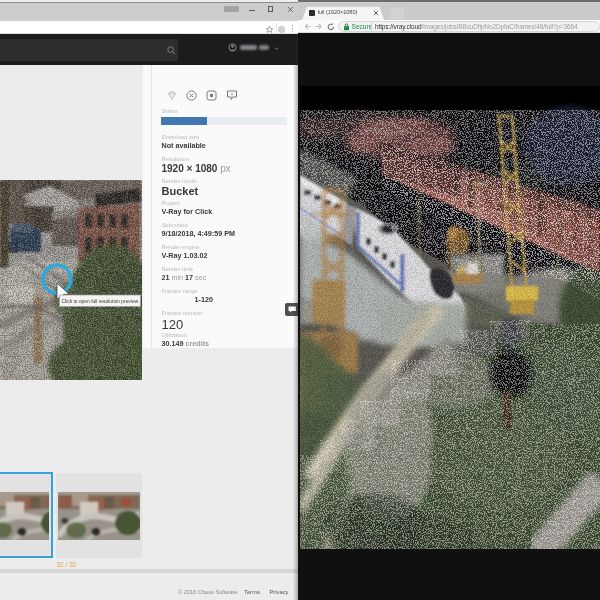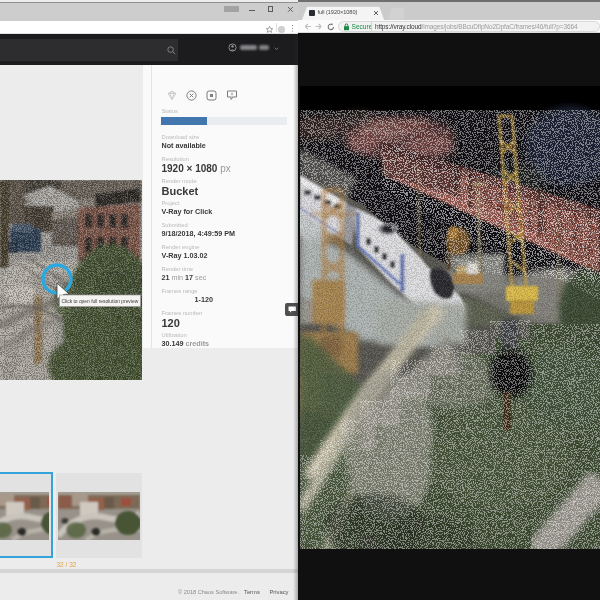--- a/index.html
+++ b/index.html
@@ -78,21 +78,21 @@
       <div class="abs" style="left:161.5px;top:204.79999999999998px;font-size:7.2px;font-weight:bold;color:#383838;">V-Ray for Click</div>
       <div class="abs" style="left:161.5px;top:219.89999999999998px;font-size:5.8px;color:#b9b9b9;">Submitted</div>
       <div class="abs" style="left:161.5px;top:226.89999999999998px;font-size:7.2px;font-weight:bold;color:#383838;">9/18/2018, 4:49:59 PM</div>
       <div class="abs" style="left:161.5px;top:241.99999999999997px;font-size:5.8px;color:#b9b9b9;">Render engine</div>
       <div class="abs" style="left:161.5px;top:248.99999999999997px;font-size:7.2px;font-weight:bold;color:#383838;">V-Ray 1.03.02</div>
       <div class="abs" style="left:161.5px;top:264.09999999999997px;font-size:5.8px;color:#b9b9b9;">Render time</div>
       <div class="abs" style="left:161.5px;top:271.09999999999997px;font-size:7.2px;font-weight:bold;color:#383838;">21 <span style="font-weight:normal;color:#9a9a9a;">min</span> 17 <span style="font-weight:normal;color:#9a9a9a;">sec</span></div>
       <div class="abs" style="left:161.5px;top:286.2px;font-size:5.8px;color:#b9b9b9;">Frames range</div>
       <div class="abs" style="left:161.5px;top:293.2px;font-size:7.2px;font-weight:bold;color:#383838;margin-left:33px;">1-120</div>
       <div class="abs" style="left:161.5px;top:308.3px;font-size:5.8px;color:#b9b9b9;">Frames number</div>
-      <div class="abs" style="left:161.5px;top:315.3px;font-size:11px;font-weight:bold;color:#383838;">120</div>
+      <div class="abs" style="left:161.5px;top:315.3px;font-size:13px;font-weight:normal;color:#383838;">120</div>
       <div class="abs" style="left:161.5px;top:330.40000000000003px;font-size:5.8px;color:#b9b9b9;">Utilization</div>
       <div class="abs" style="left:161.5px;top:337.40000000000003px;font-size:7.2px;font-weight:bold;color:#383838;">30.149 <span style="font-weight:bold;color:#9a9a9a;">credits</span></div>
     </div>
 
   <div class="abs" style="left:160.5px;top:114.5px;width:126px;height:8px;background:#e9edf1;"></div>
   <div class="abs" style="left:160.5px;top:114.5px;width:46px;height:8px;background:#4177ae;"></div>
 
   <div class="abs" id="preview" style="left:0;top:178px;width:142px;height:200px;">
   <svg width="142" height="200" viewBox="0 0 142 200">
     <defs>

